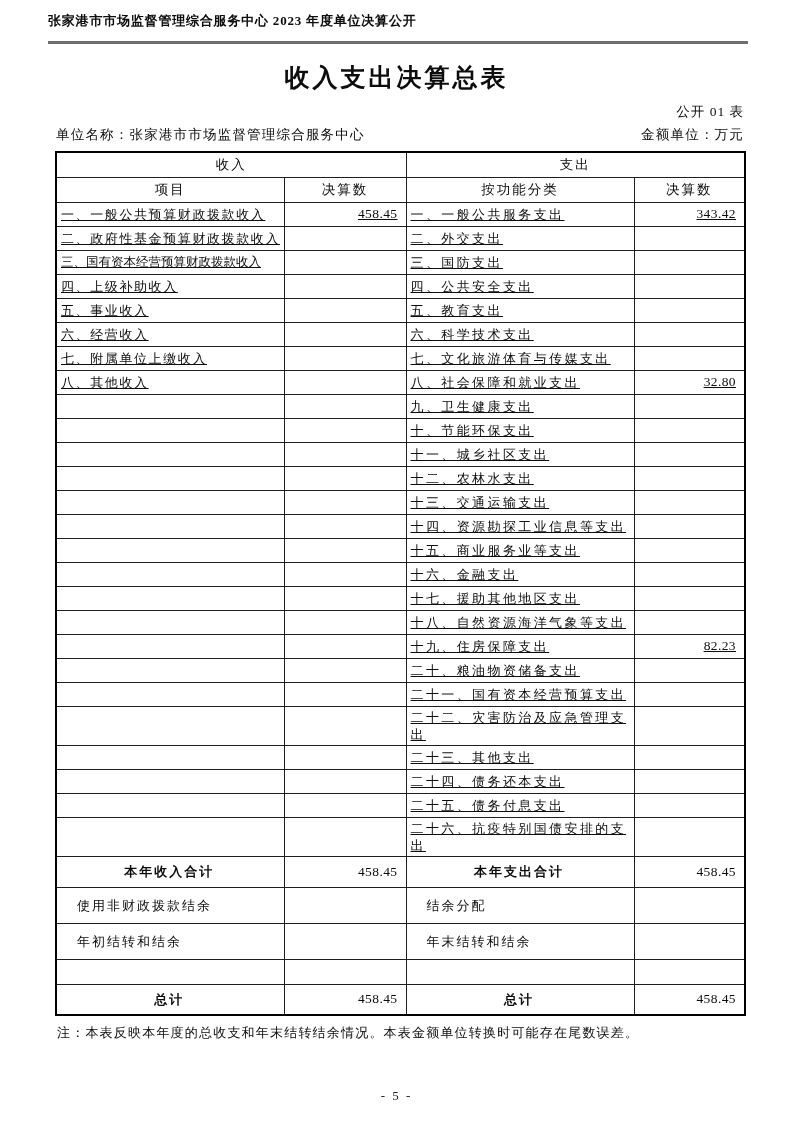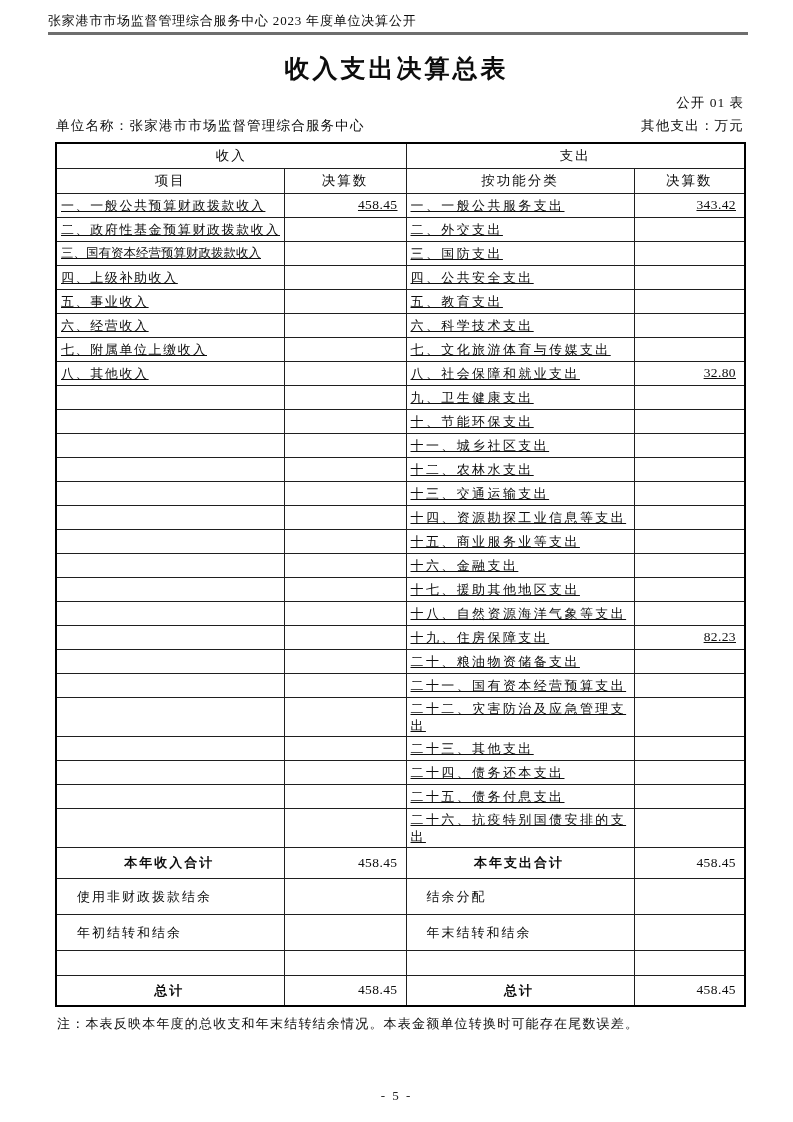--- a/index.html
+++ b/index.html
@@ -9,22 +9,23 @@
     position: relative;
     font-family: "Liberation Serif", "DejaVu Serif", serif;
     color: #0d0d0d;
     overflow: hidden;
   }
   .page-header {
     margin: 12px 45px 0 48px;
     width: 700px;
     font-size: 13px;
     letter-spacing: 0.8px;
-    padding-bottom: 2px;
+    padding-bottom: 11px;
     border-bottom: 3px solid #6e6e6e;
+    font-weight: bold;
   }
   .page-title {
     margin-top: 17px;
     text-align: center;
     font-family: "Liberation Sans", "DejaVu Sans", sans-serif;
     font-weight: bold;
     font-size: 25px;
     letter-spacing: 3px;
   }
   .form-code {
@@ -109,21 +110,21 @@
 <div class="page-header">
   <span>张家港市市场监督管理综合服务中心 2023 年度单位决算公开</span>
 </div>
 
 <div class="page-title">收入支出决算总表</div>
 
 <div class="form-code">公开 01 表</div>
 
 <div class="meta-row">
   <span>单位名称：张家港市市场监督管理综合服务中心</span>
-  <span>其他支出：万元</span>
+  <span>金额单位：万元</span>
 </div>
 
 <table class="fin">
   <colgroup>
     <col style="width:228px">
       <col style="width:122px">
       <col style="width:228px">
       <col style="width:111px">
   </colgroup>
   <thead>

